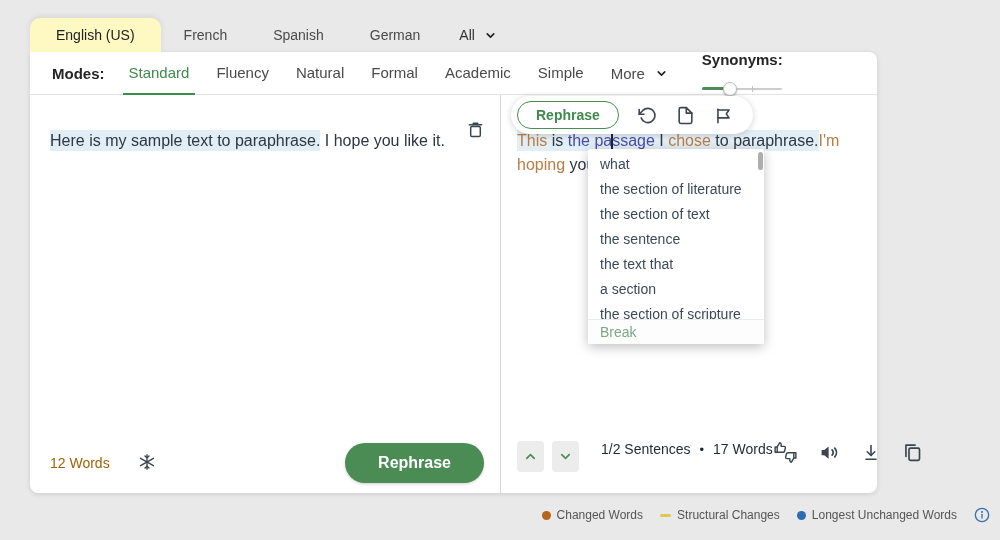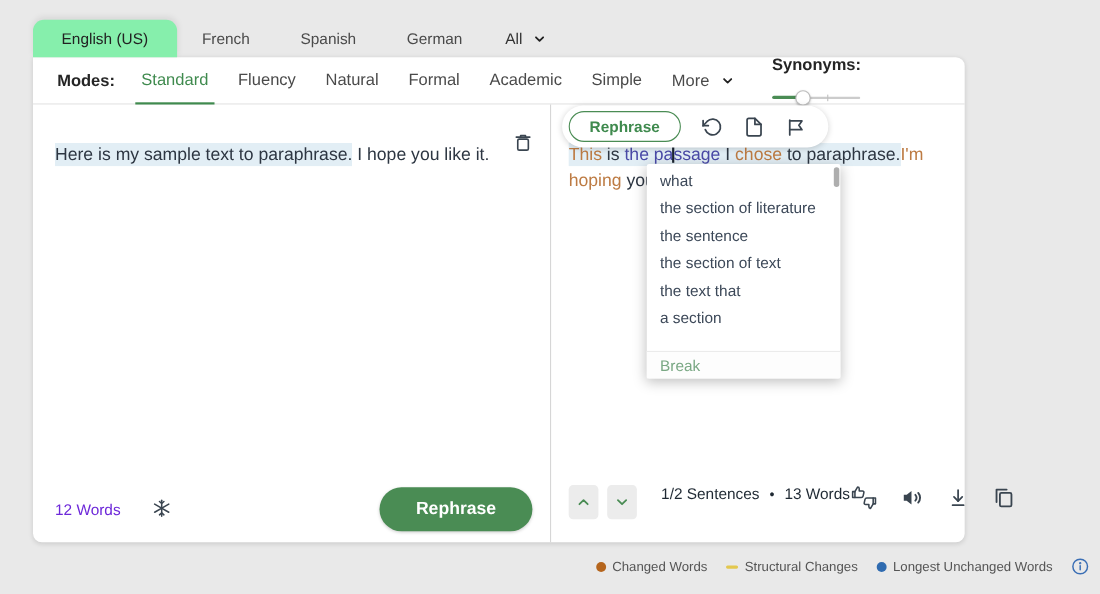--- a/index.html
+++ b/index.html
@@ -1,21 +1,21 @@
 <!DOCTYPE html>
 <html><head>
 <meta charset="utf-8">
 <style>
   html,body{margin:0;padding:0;}
   .app{position:relative;width:1000px;height:540px;background:#e9e9e9;font-family:"Liberation Sans",sans-serif;overflow:hidden;}
 
   
   .tabbar{position:absolute;left:30px;top:18px;height:34px;display:flex;align-items:stretch;z-index:3;}
   .tab{display:flex;align-items:center;padding:0 23px;font-size:14px;color:#4a4a4a;cursor:pointer;white-space:nowrap;}
-  .tab.active{background:#86efac;border-radius:10px 10px 0 0;color:#222;box-shadow:0 -2px 6px rgba(0,0,0,0.08);padding:0 26px;}
+  .tab.active{background:#fef9c3;border-radius:10px 10px 0 0;color:#222;box-shadow:0 -2px 6px rgba(0,0,0,0.08);padding:0 26px;}
   .tab-all{display:flex;align-items:center;gap:9px;padding:0 16px;font-size:14px;color:#333;cursor:pointer;text-align:center;}
   .tab-all svg{color:#222;}
 
   
   .card{position:absolute;left:30px;top:52px;width:847px;height:441px;background:#fff;border-radius:0 8px 8px 8px;box-shadow:0 1px 5px rgba(0,0,0,0.13);}
 
   
   .modesbar{height:42px;display:flex;align-items:center;padding:0 22px;border-bottom:1px solid #e3e3e3;}
   .modes-label{font-weight:bold;font-size:15px;color:#252525;margin-right:24px;}
   .mode{font-size:15px;color:#4a4a4a;margin-right:27px;position:relative;height:42px;line-height:42px;cursor:pointer;white-space:nowrap;}
@@ -40,21 +40,21 @@
   .editor-text{font-size:16px;line-height:1.5;color:#2d3642;}
   .hl{background:#e2eef5;padding:2px 0;}
   .seg{color:#2d3642;}
   .seg.changed{color:#bd7b43;}
   .seg.unchanged{color:#4a4aa8;}
   .seg.caret{display:inline-block;width:2px;height:17px;background:#1b2430;vertical-align:-3px;margin:0 -1px;}
 
   .trash-btn{position:absolute;top:22px;right:12px;background:none;border:none;color:#3a4550;cursor:pointer;padding:2px;}
 
   .panel-footer{position:absolute;left:20px;right:16px;bottom:8px;height:44px;display:flex;align-items:center;}
-  .word-count{font-size:14px;color:#6d28d9;}
+  .word-count{font-size:14px;color:#a16207;}
   .freeze-btn{background:none;border:none;color:#3a4550;margin-left:24px;cursor:pointer;padding:2px;}
   .rephrase-main{margin-left:auto;background:#4a8c54;color:#fff;font-weight:bold;font-size:16px;font-family:inherit;padding:11px 33px;border-radius:24px;border:none;cursor:pointer;box-shadow:0 1px 3px rgba(0,0,0,0.2);}
 
   
   .float-toolbar{position:absolute;top:1px;left:10px;display:flex;align-items:center;gap:19px;background:#fff;border-radius:20px;padding:5px 20px 5px 6px;box-shadow:0 1px 6px rgba(0,0,0,0.18);z-index:5;}
   .rephrase-pill{border:1px solid #4a8c54;color:#3f8a4e;font-weight:bold;font-size:14px;font-family:inherit;padding:5px 18px;border-radius:16px;background:#fff;cursor:pointer;}
   .tool-icon{background:none;border:none;color:#3a4550;cursor:pointer;padding:0;display:flex;align-items:center;}
 
   
   .syn-dropdown{position:absolute;left:588px;top:149px;width:176px;background:#fff;box-shadow:0 3px 12px rgba(0,0,0,0.25);z-index:10;border-radius:2px;}
@@ -204,21 +204,21 @@
               </svg>
           </button>
           <button class="nav-btn">
             <svg width="15" height="15" viewBox="0 0 24 24" fill="none" stroke="currentColor" stroke-width="2.6" stroke-linecap="round" stroke-linejoin="round">
                 <polyline points="6 9 12 15 18 9"></polyline>
               </svg>
           </button>
           <span class="counter">
             <span>1/2 Sentences</span>
             <span class="sep">•</span>
-            <span>13 Words</span>
+            <span>17 Words</span>
           </span>
           <span class="icon-group">
             <button class="tool-icon">
               <svg width="25" height="23" viewBox="0 0 26 24" fill="none" stroke="currentColor" stroke-width="2.4" stroke-linecap="round" stroke-linejoin="round">
                   <g transform="scale(0.62)">
                     <path d="M7 10l4-7c1.6 0 2.6 1 2.6 2.4V9h5c1.4 0 2.4 1.3 2.1 2.6l-1.2 5.2c-.3 1.3-1.4 2.2-2.8 2.2H7z"></path>
                     <path d="M7 10H3.5v9H7"></path>
                   </g>
                   <g transform="translate(26,24) rotate(180) scale(0.62)">
                     <path d="M7 10l4-7c1.6 0 2.6 1 2.6 2.4V9h5c1.4 0 2.4 1.3 2.1 2.6l-1.2 5.2c-.3 1.3-1.4 2.2-2.8 2.2H7z"></path>
@@ -252,28 +252,29 @@
     </div>
   </div>
 
   <div class="syn-dropdown">
     <div class="syn-list">
 
         <div class="syn-item">what</div>
 
         <div class="syn-item">the section of literature</div>
 
+        <div class="syn-item">the section of text</div>
+
         <div class="syn-item">the sentence</div>
 
-        <div class="syn-item">the section of text</div>
-
         <div class="syn-item">the text that</div>
 
         <div class="syn-item">a section</div>
 
+        <div class="syn-item">the section of scripture</div>
 
       <span class="syn-scrollthumb"></span>
     </div>
     <div class="syn-footer">Break</div>
   </div>
 
   <div class="legend">
 
       <span class="legend-item">
         <span class="marker dot-orange"></span>

